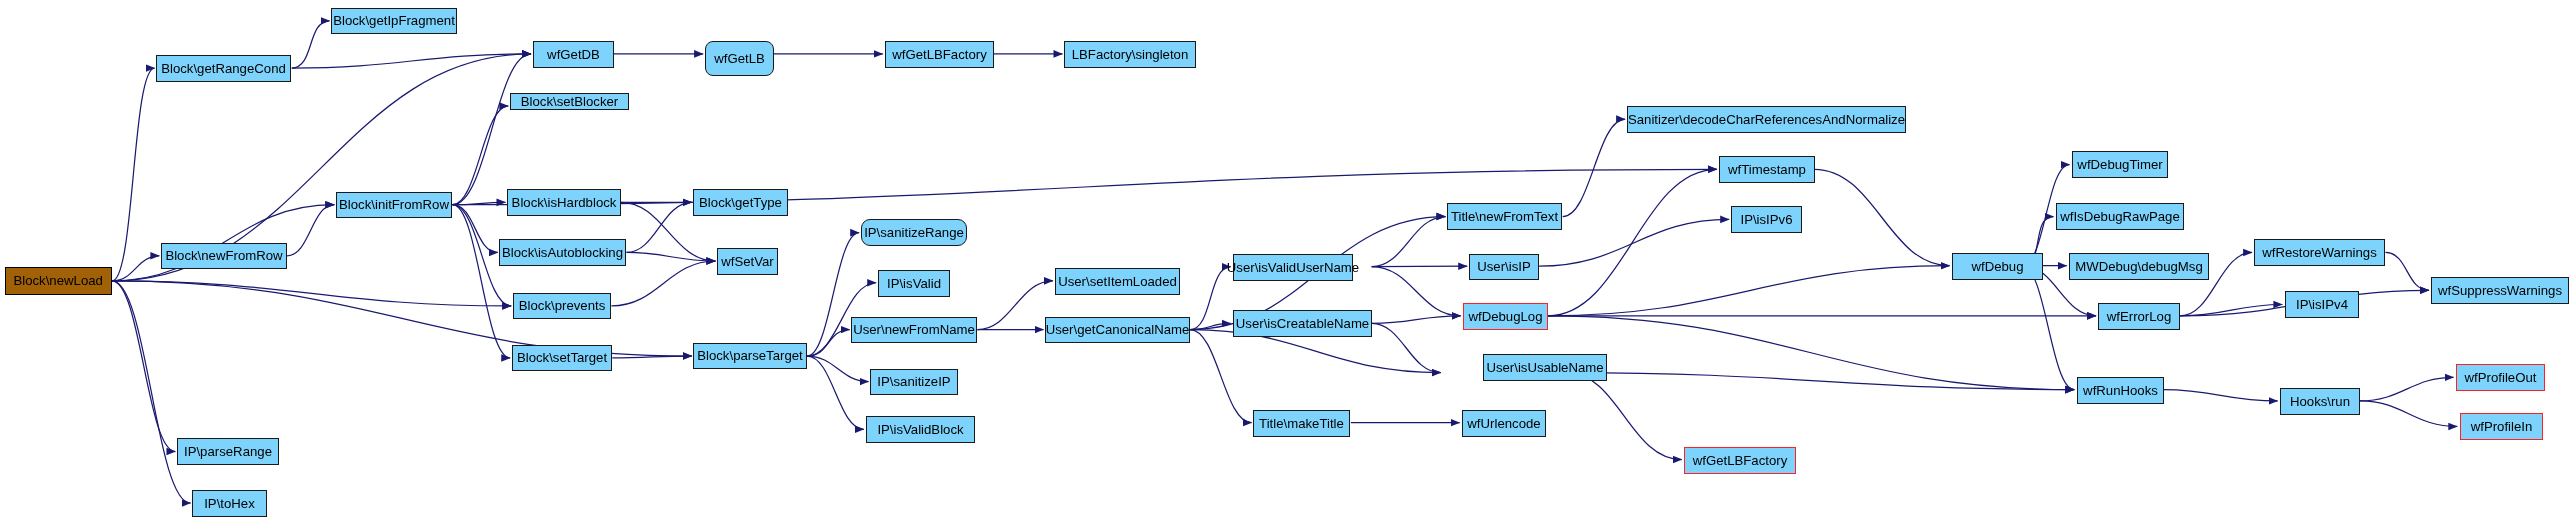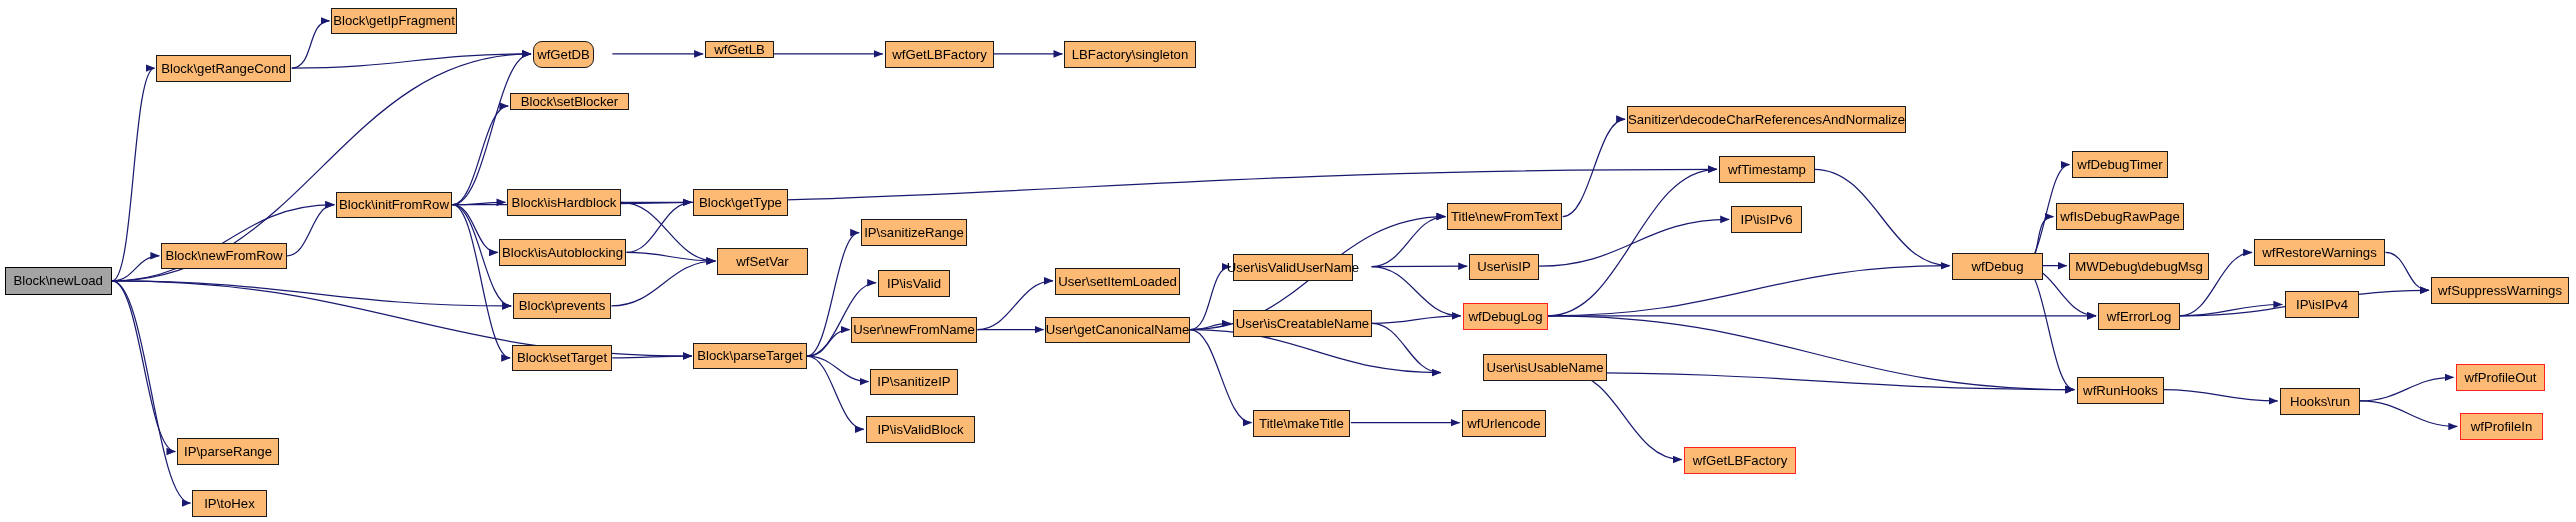--- a/index.html
+++ b/index.html
@@ -16,33 +16,33 @@
   }
   #edge-layer {
     position: absolute;
     left: 0; top: 0;
     width: 2576px; height: 522px;
   }
   .node {
     position: absolute;
     box-sizing: border-box;
     border: 0.9px solid #1a1a1a;
-    background: #fdba74;
+    background: #7dd3fc;
     color: #000000;
     display: flex;
     align-items: center;
     justify-content: center;
     font-size: 13.2px;
     line-height: 1;
     white-space: nowrap;
     cursor: pointer;
     padding: 0 3.8px;
   }
   .node.red   { border: 1.4px solid #ff2020; }
-  .node.root  { background: #a3a3a3; border: 1.4px solid #000000; cursor: default; }
+  .node.root  { background: #a16207; border: 1.4px solid #000000; cursor: default; }
   path.edge   { fill: none; stroke: #191970; stroke-width: 1.3px; }
 </style>
 </head>
 <body>
 
 <div id="canvas">
   <svg id="edge-layer" xmlns="http://www.w3.org/2000/svg" width="2576" height="522" viewBox="0 0 2723 552">
     <defs>
       <marker id="arrowhead" markerWidth="11" markerHeight="9" refX="9.5" refY="4.5" orient="auto" markerUnits="userSpaceOnUse">
         <path d="M0,0.5 L10,4.5 L0,8.5 z" fill="#191970"></path>
@@ -118,32 +118,32 @@
       </g>
   </svg>
   <div id="nodes">
       <div class="node root" style="left: 4.7px; top: 267px; width: 107px; height: 28px;">Block\newLoad</div>
       <div class="node" style="left: 156px; top: 55px; width: 135px; height: 26.5px;">Block\getRangeCond</div>
       <div class="node" style="left: 331px; top: 7.6px; width: 126px; height: 26.5px;">Block\getIpFragment</div>
       <div class="node" style="left: 161px; top: 243px; width: 126px; height: 25.5px;">Block\newFromRow</div>
       <div class="node" style="left: 177px; top: 438px; width: 102px; height: 27.4px;">IP\parseRange</div>
       <div class="node" style="left: 192px; top: 490px; width: 75px; height: 26.5px;">IP\toHex</div>
       <div class="node" style="left: 336px; top: 192px; width: 116px; height: 25.5px;">Block\initFromRow</div>
-      <div class="node" style="left: 533px; top: 41px; width: 61px; height: 26.5px; border-radius: 9px;">wfGetDB</div>
+      <div class="node" style="left: 533px; top: 41px; width: 81px; height: 26.5px;">wfGetDB</div>
       <div class="node" style="left: 510px; top: 93px; width: 119px; height: 17px;">Block\setBlocker</div>
       <div class="node" style="left: 507px; top: 189px; width: 114px; height: 26.5px;">Block\isHardblock</div>
       <div class="node" style="left: 499px; top: 239px; width: 127px; height: 26.5px;">Block\isAutoblocking</div>
       <div class="node" style="left: 513px; top: 293px; width: 98px; height: 25.5px;">Block\prevents</div>
       <div class="node" style="left: 512px; top: 345px; width: 100px; height: 25.5px;">Block\setTarget</div>
-      <div class="node" style="left: 705px; top: 41px; width: 69px; height: 17px;">wfGetLB</div>
+      <div class="node" style="left: 705px; top: 41px; width: 69px; height: 35px; border-radius: 8px;">wfGetLB</div>
       <div class="node" style="left: 693px; top: 189px; width: 95px; height: 26.5px;">Block\getType</div>
-      <div class="node" style="left: 717px; top: 248px; width: 91px; height: 26.5px;">wfSetVar</div>
+      <div class="node" style="left: 717px; top: 248px; width: 61px; height: 26.5px;">wfSetVar</div>
       <div class="node" style="left: 693px; top: 343px; width: 114px; height: 25.5px;">Block\parseTarget</div>
       <div class="node" style="left: 885px; top: 41px; width: 109px; height: 26.5px;">wfGetLBFactory</div>
-      <div class="node" style="left: 861px; top: 219px; width: 106px; height: 26.5px;">IP\sanitizeRange</div>
+      <div class="node" style="left: 861px; top: 219px; width: 106px; height: 26.5px; border-radius: 9px;">IP\sanitizeRange</div>
       <div class="node" style="left: 878px; top: 270px; width: 72px; height: 26.5px;">IP\isValid</div>
       <div class="node" style="left: 851px; top: 317px; width: 126px; height: 25.5px;">User\newFromName</div>
       <div class="node" style="left: 870px; top: 369px; width: 88px; height: 25.5px;">IP\sanitizeIP</div>
       <div class="node" style="left: 866px; top: 416px; width: 109px; height: 26.5px;">IP\isValidBlock</div>
       <div class="node" style="left: 1064px; top: 41px; width: 132px; height: 26.5px;">LBFactory\singleton</div>
       <div class="node" style="left: 1055px; top: 268px; width: 125px; height: 26.5px;">User\setItemLoaded</div>
       <div class="node" style="left: 1045px; top: 317px; width: 145px; height: 25.5px;">User\getCanonicalName</div>
       <div class="node" style="left: 1253px; top: 410px; width: 97px; height: 26.5px;">Title\makeTitle</div>
       <div class="node" style="left: 1233px; top: 254px; width: 120px; height: 26.5px;">User\isValidUserName</div>
       <div class="node" style="left: 1233px; top: 310px; width: 139px; height: 26.5px;">User\isCreatableName</div>

